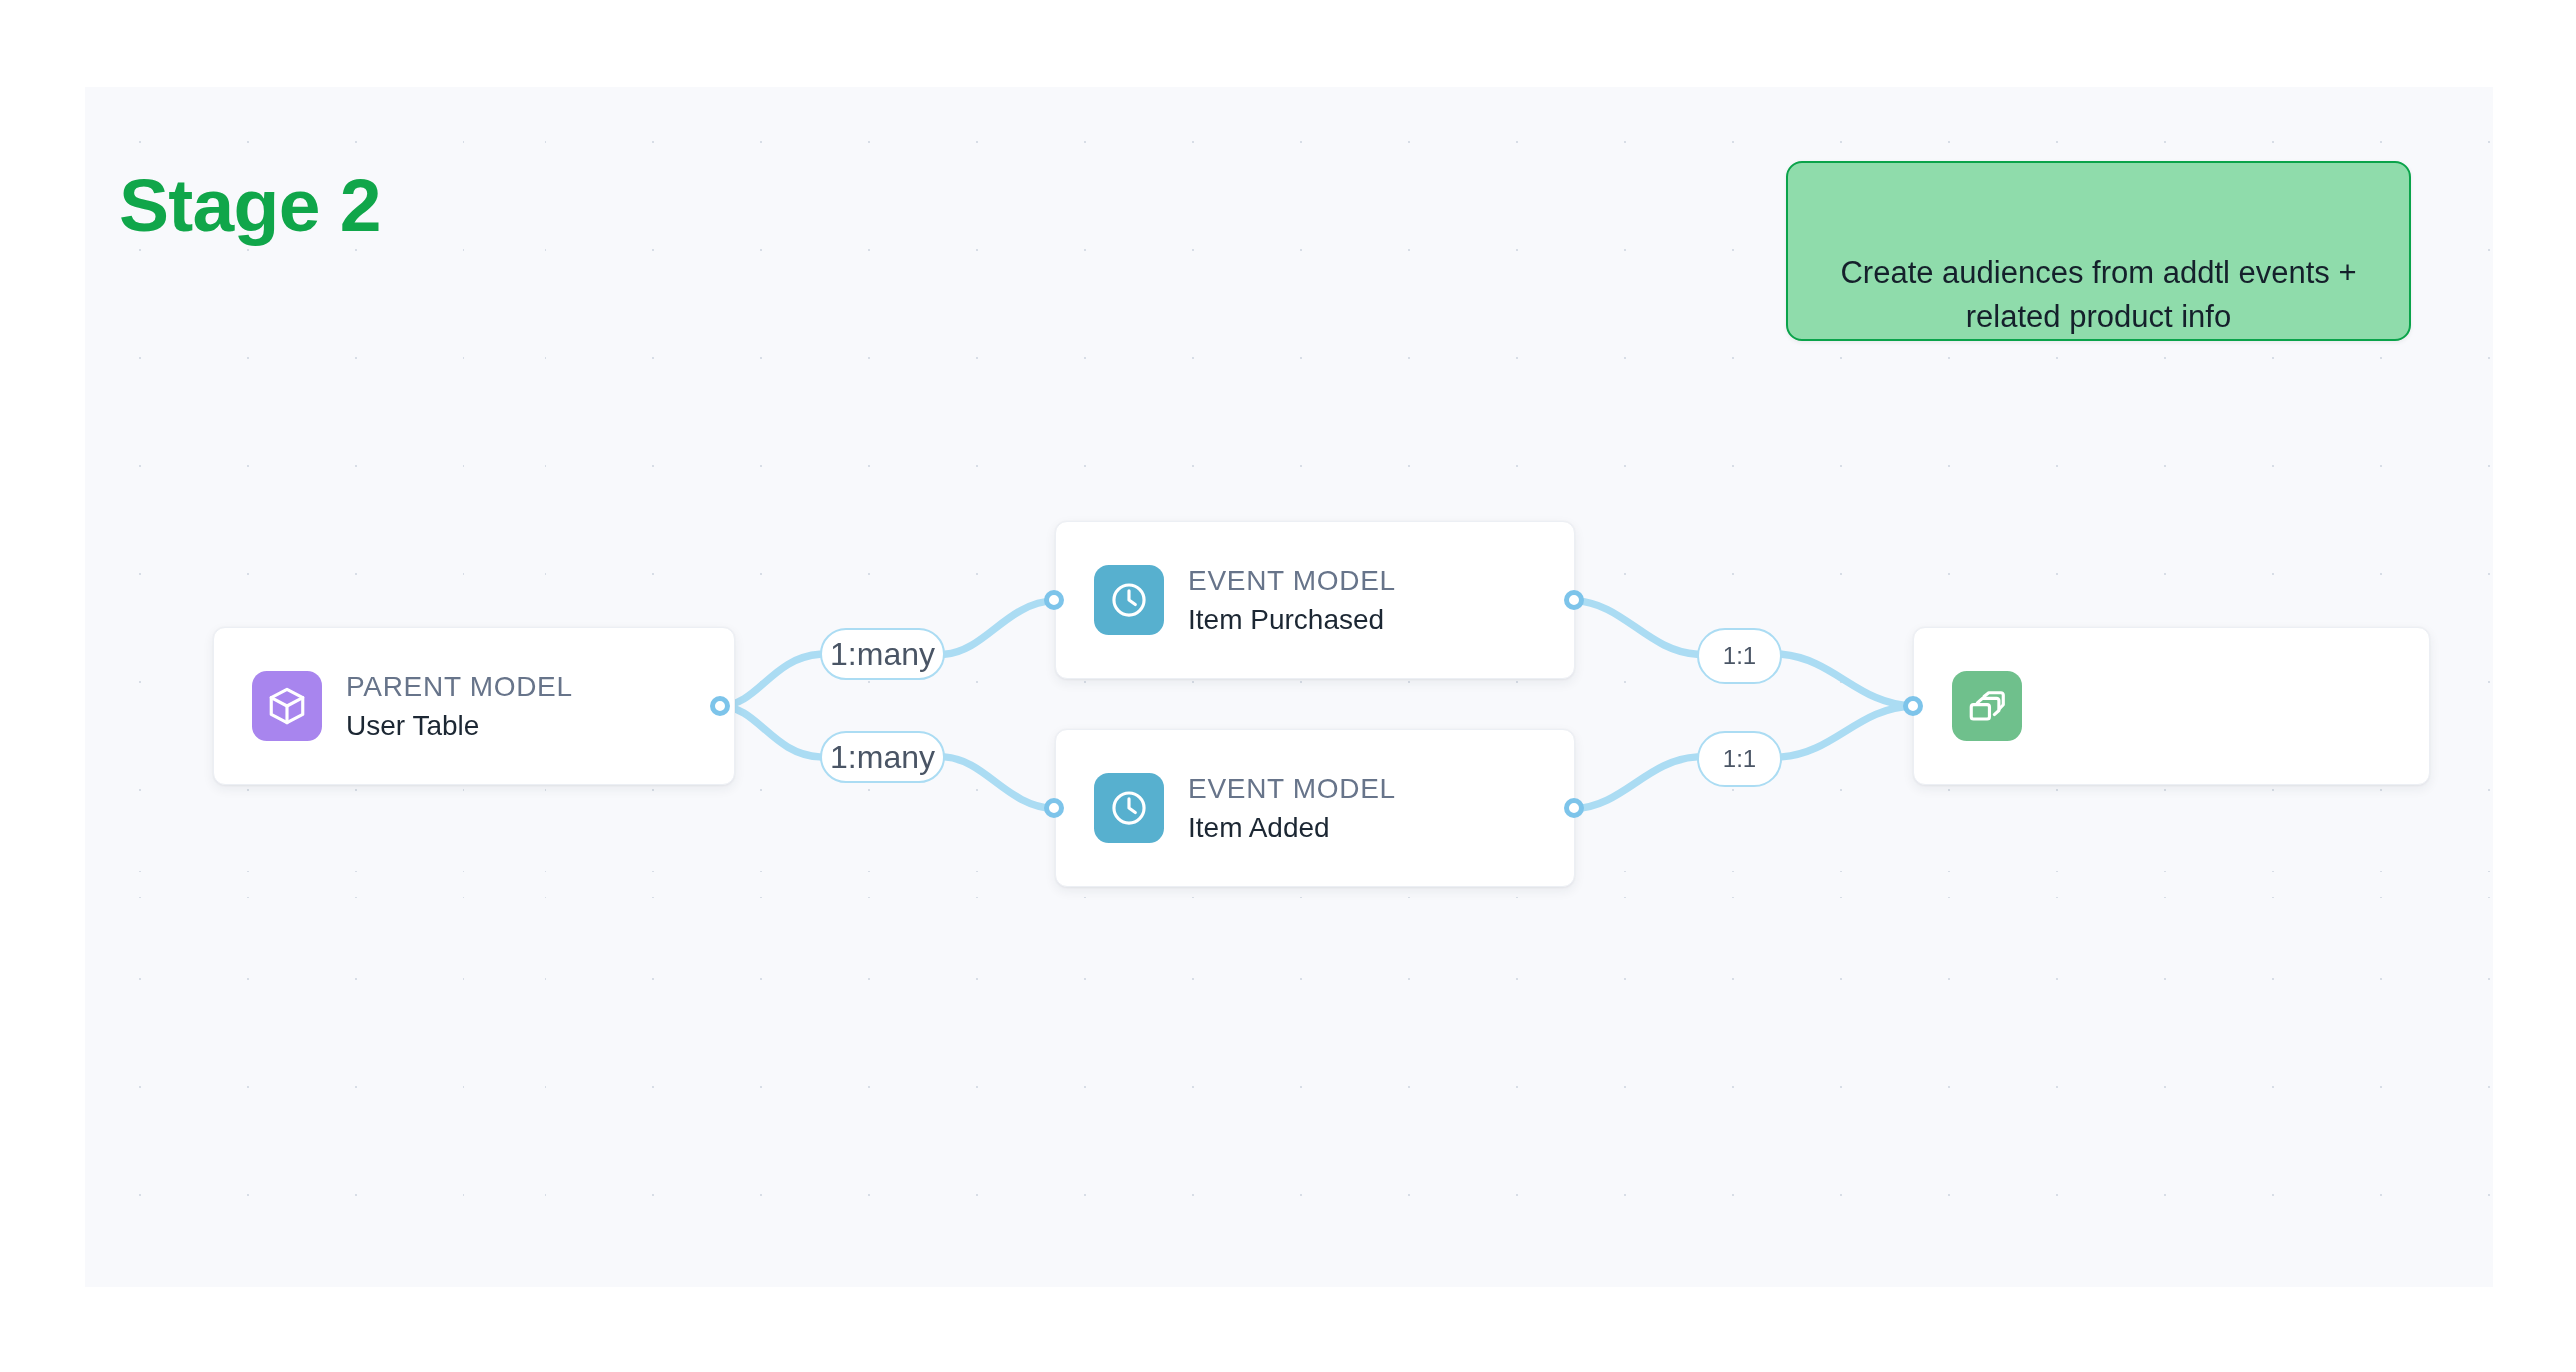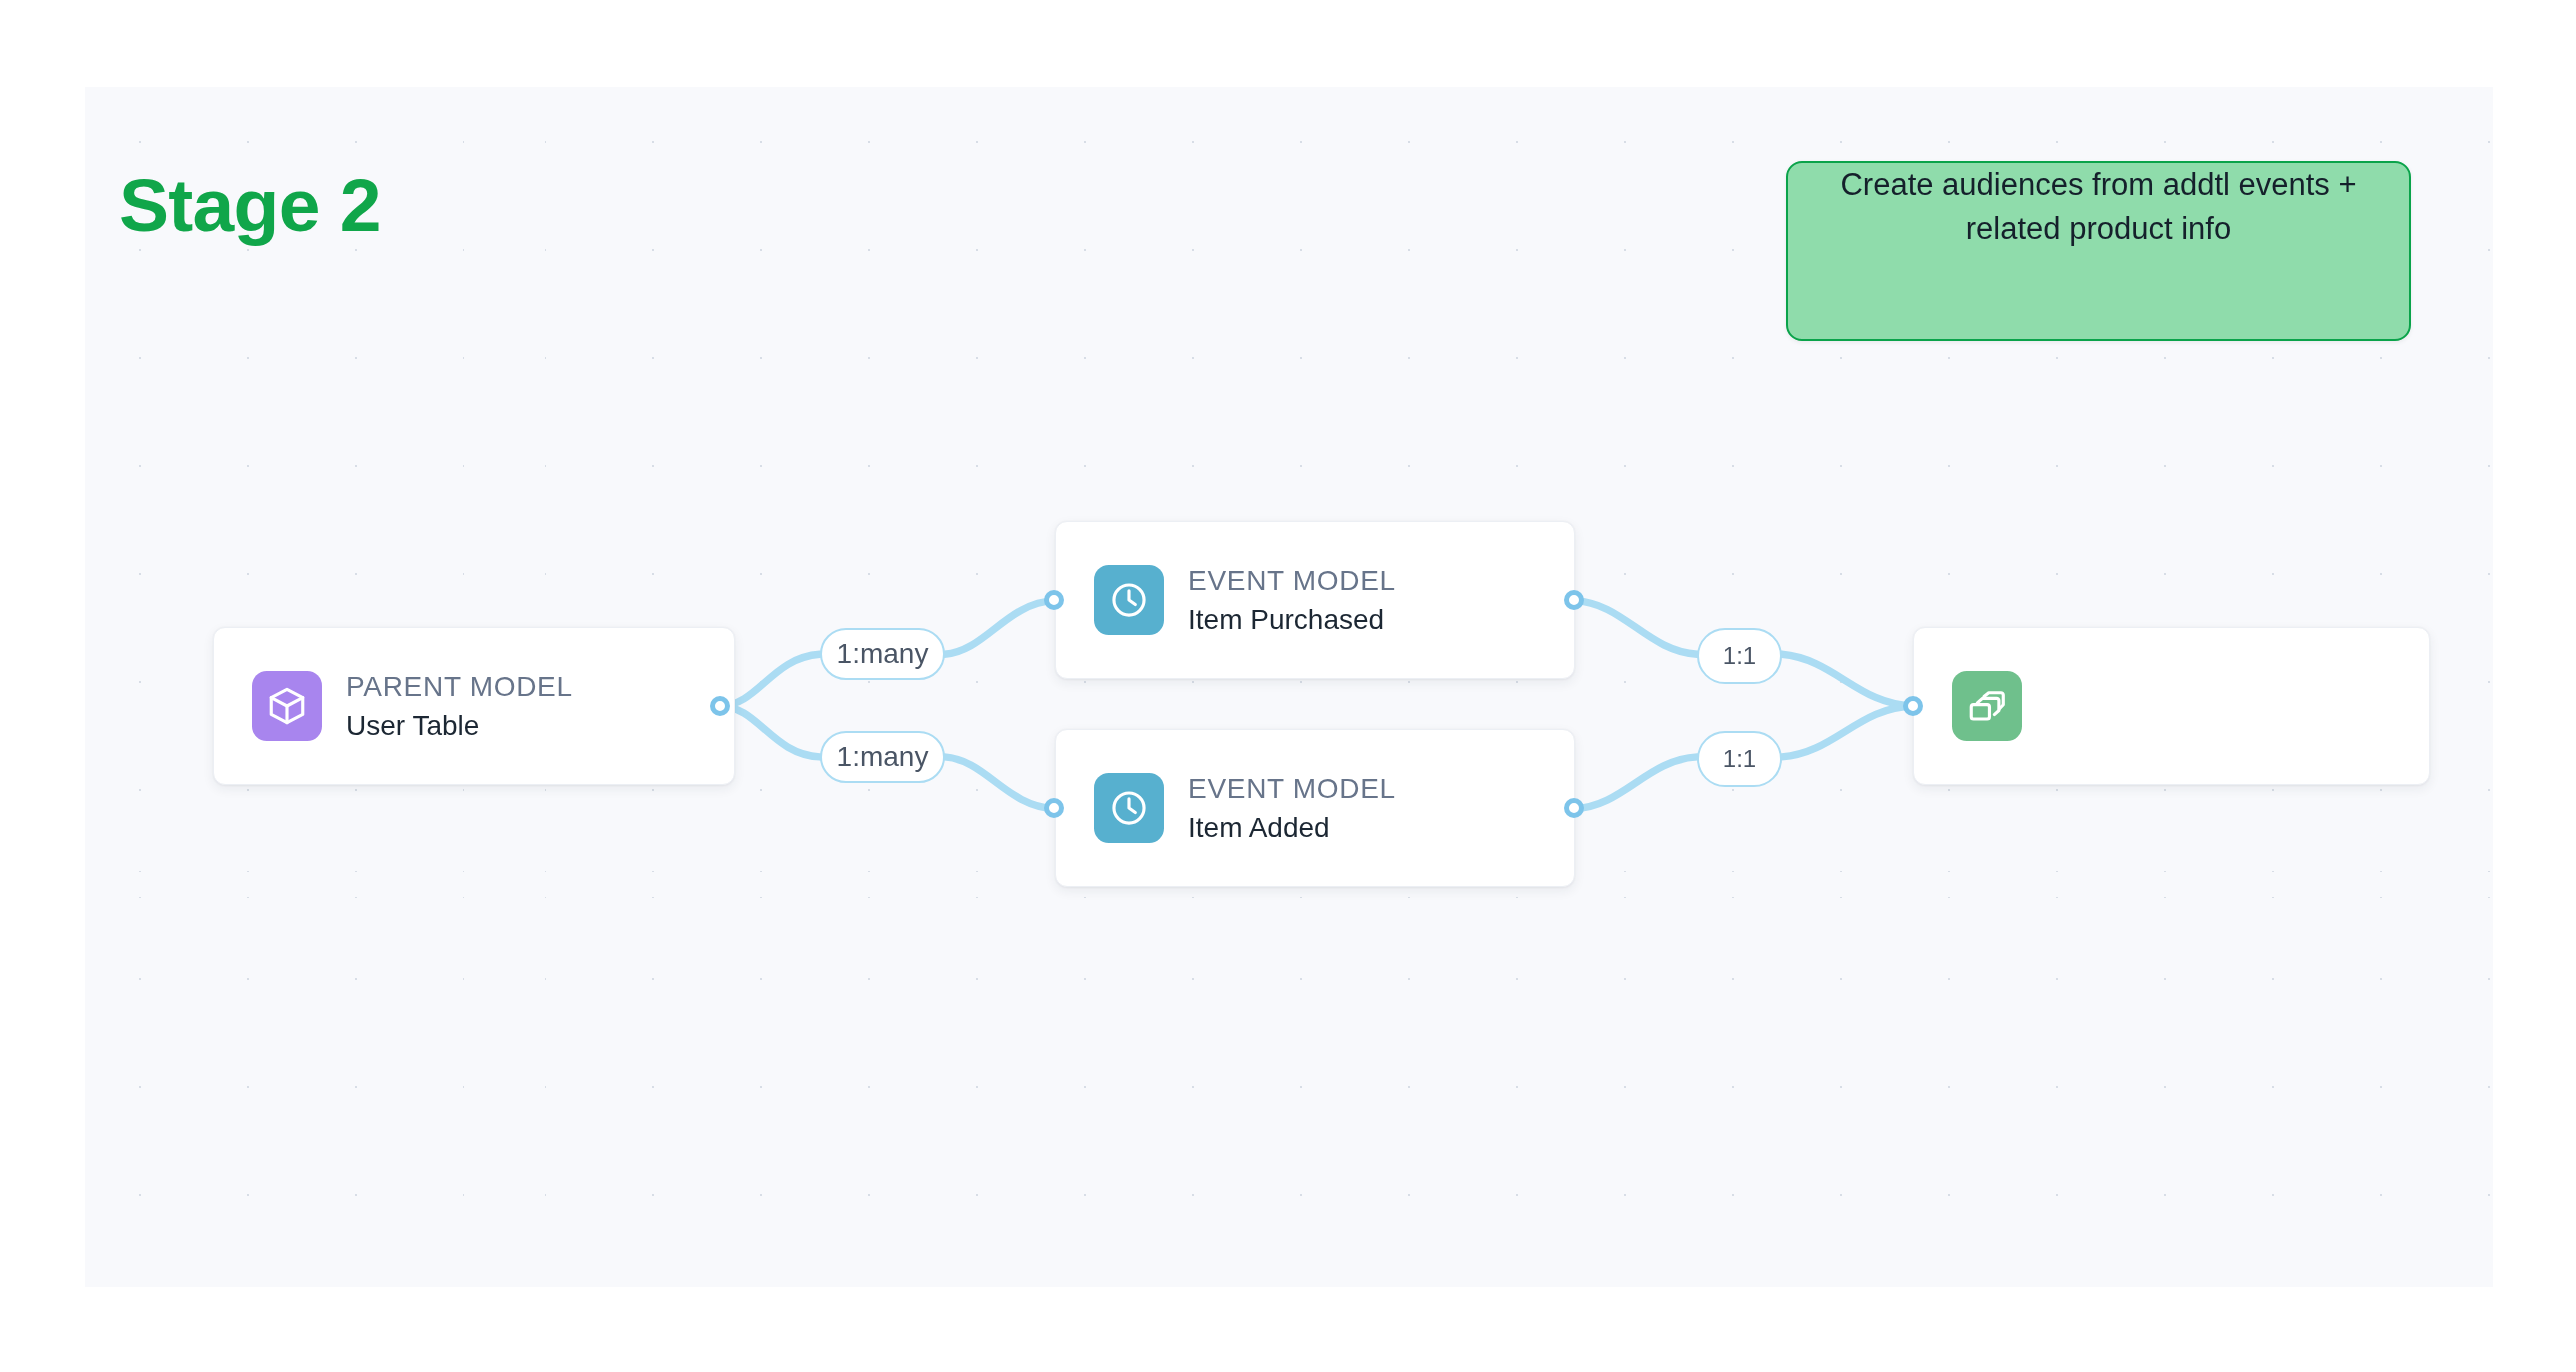--- a/index.html
+++ b/index.html
@@ -70,21 +70,21 @@
     position: absolute;
     left: 1786px;
     top: 161px;
     width: 625px;
     height: 180px;
     box-sizing: border-box;
     background: #8fdcab;
     border: 2.7px solid #0aa34a;
     border-radius: 16px;
     display: flex;
-    align-items: flex-start;
+    align-items: flex-end;
     justify-content: center;
     text-align: center;
     z-index: 12;
     box-shadow: 0 1.3px 4px rgba(0,0,0,0.06);
   }
   #callout-text {
     font-size: 31px;
     color: #15202b;
     line-height: 1.42;
     padding: 0 17.4px;
@@ -162,21 +162,21 @@
     box-sizing: border-box;
     background: #ffffff;
     border: 2.7px solid #abdcf3;
     border-radius: 670px;
     display: flex;
     align-items: center;
     justify-content: center;
     z-index: 8;
     color: #4a5565;
   }
-  .pill-many { width: 125px; height: 52px; font-size: 28px; }
+  .pill-many { width: 125px; height: 52px; font-size: 32px; }
   .pill-one  { width: 85px; height: 56px; font-size: 24px; }
 </style>
 </head>
 <body>
 
 <div id="canvas"></div>
 
 <div id="stage-title">Stage 2</div>
 
 <div id="callout">

